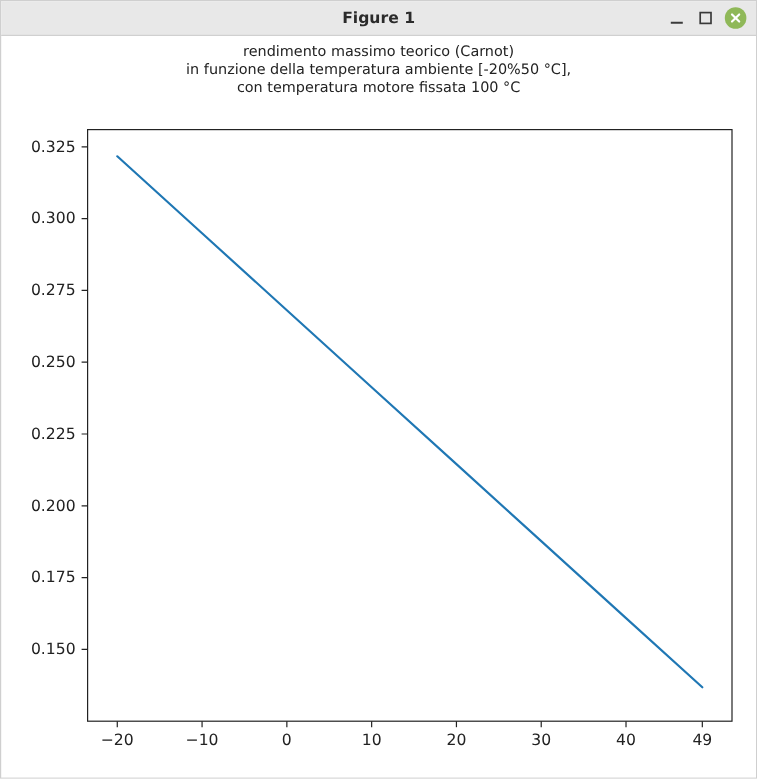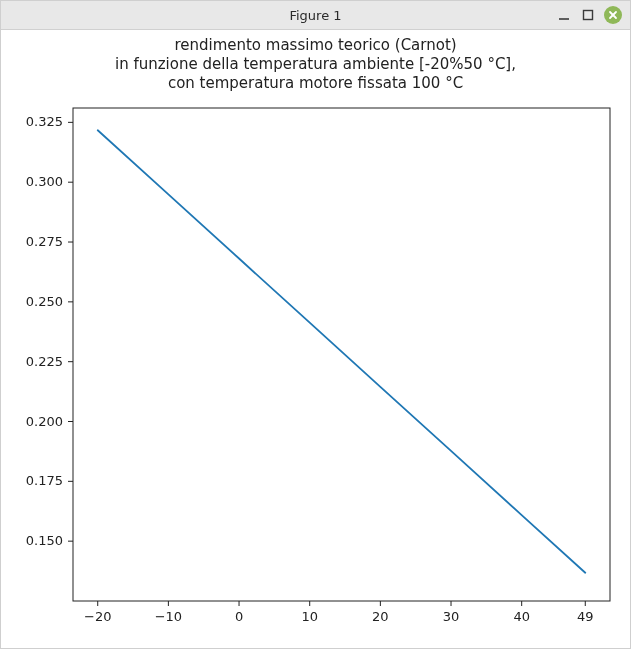--- a/index.html
+++ b/index.html
@@ -21,21 +21,21 @@
     background: #ffffff;
   }
   .titlebar {
     height: 28px;
     background: #e8e8e8;
     border-bottom: 1px solid #d0d0d0;
     display: flex;
     align-items: center;
     position: relative;
     font-size: 13px;
-    font-weight: 400;
+    font-weight: 700;
     color: #2b2b2b;
   }
   .titlebar .title {
     position: absolute;
     left: 0; right: 0;
     text-align: center;
     pointer-events: none;
   }
   .titlebar .controls {
     margin-left: auto;
@@ -66,21 +66,21 @@
 
   .figure-area {
     flex: 1 1 auto;
     position: relative;
   }
   .chart-title {
     position: absolute;
     left: 0; right: 0;
     top: 6px;
     text-align: center;
-    font-size: 15px;
+    font-size: 12px;
     line-height: 1.25;
     color: #222;
     white-space: pre-line;
   }
   svg.plot {
     position: absolute;
     left: 0;
     top: 0;
   }
   .axis text {

